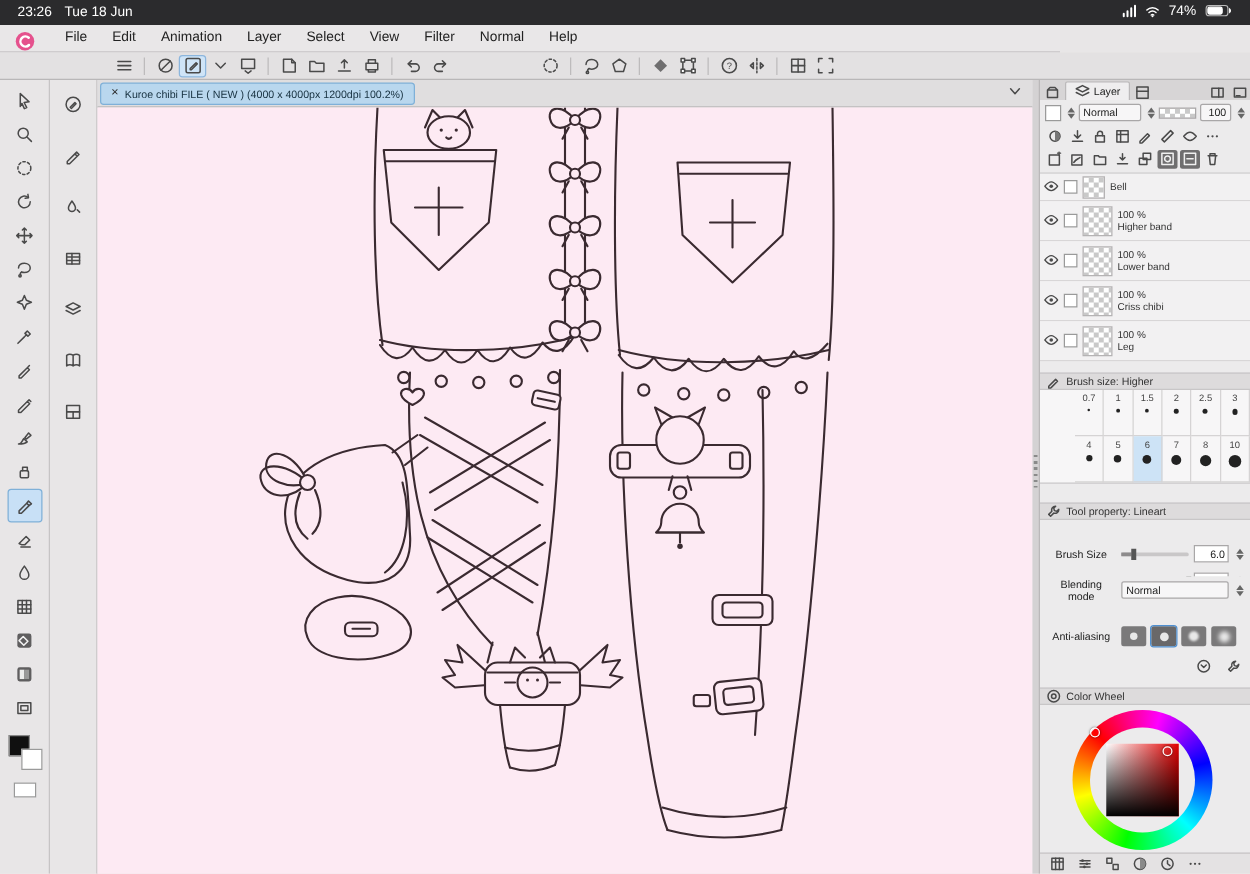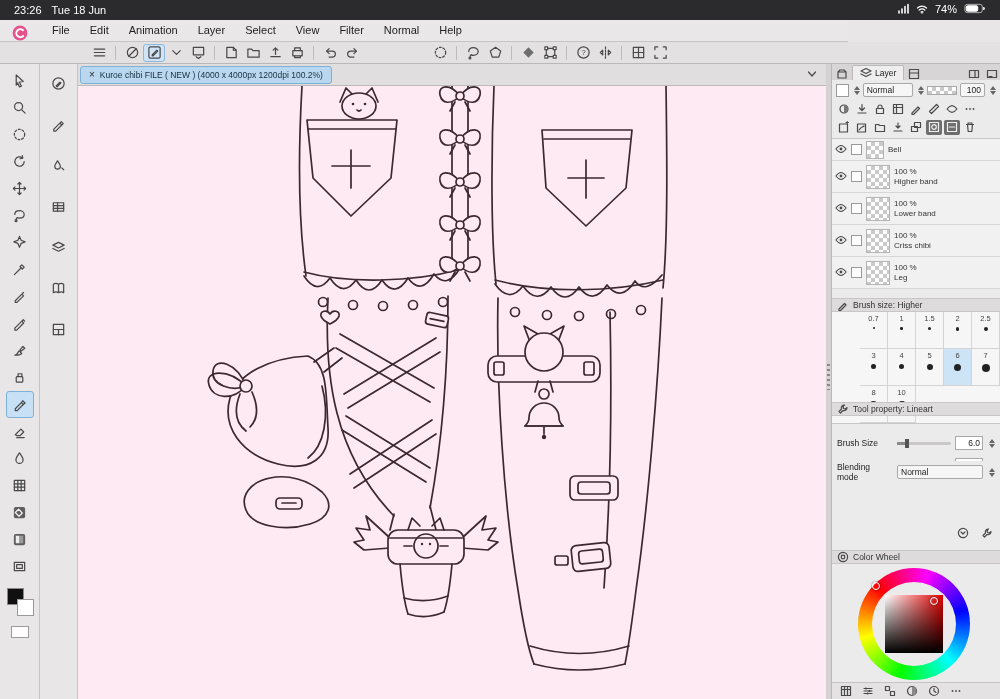--- a/index.html
+++ b/index.html
@@ -79,28 +79,28 @@
   .mini { width:16px; height:15px; display:flex; align-items:center; justify-content:center; border-radius:2px; }
   .mini.dark { background:#6f6e6f; }
   .mini.dark svg { stroke:#f0f0f0; }
 
   #layer-list { background:#f2f1f2; border-top:1px solid #c8c6c7; }
   .lrow { display:flex; align-items:center; gap:4px; padding:0 3px; border-bottom:1px solid #d8d6d7; background:#f2f1f2; }
   .lrow .thumb { width:24px; height:24px; border:1px solid #b5b3b4; }
   .lrow .meta { display:flex; flex-direction:column; justify-content:center; line-height:1.25; font-size:8px; color:#333; }
   .chk { width:11px; height:11px; border:1px solid #9a9a9a; background:#fff; }
 
-  #brush-grid { display:grid; grid-template-columns:repeat(5,1fr); background:#f7f6f7; border-bottom:1px solid #c8c6c7;padding-left:28px; }
+  #brush-grid { display:grid; grid-template-columns:repeat(6,1fr); background:#f7f6f7; border-bottom:1px solid #c8c6c7;padding-left:28px; }
   .bcell { height:37px; border-right:1px solid #d5d3d4; border-bottom:1px solid #d5d3d4; display:flex;
     flex-direction:column; align-items:center; padding-top:2px; gap:4px; font-size:7.5px; color:#444; }
   .bcell.sel { background:#cde3f6; }
   .dot { background:#222; border-radius:50%; }
 
   .tp-row { height:22px; display:flex; align-items:center; padding:0 5px; gap:4px; font-size:8.5px; color:#222; background:#ecebec; }
-  .tp-label { width:56px; }
+  .tp-label { width:56px;text-align:center; }
   .track { flex:1; height:3px; background:#c9c7c8; border-radius:2px; position:relative; }
   .track .fill { position:absolute; left:0; top:0; height:3px; background:#8d8b8c; }
   .track .knob { position:absolute; top:-3px; width:4px; height:9px; background:#555; }
   .numbox { width:28px; height:14px; background:#fff; border:1px solid #a9a7a8; font-size:8.5px; text-align:right;
     padding:1px 2px 0 0; }
   .aa-btn { width:20px; height:16px; background:#7a797a; border-radius:2px; display:flex; align-items:center; justify-content:center; }
   .aa-btn.sel { outline:1px solid #4f8fd0; background:#696869; }
   .aa-c { background:#e8e8e8; border-radius:50%; }
 
   #lineart-bar { height:22px; display:flex; align-items:stretch; border-top:1px solid #c8c6c7; border-bottom:1px solid #c8c6c7; }
@@ -898,20 +898,35 @@
   <div class="p-abs tp-row" style="top:397px">
     <span class="tp-label">Blending mode</span>
     <span class="dd" style="flex:1">
         <span>Normal</span>
       </span>
     <span class="stepper">
         <span class="tri-up"></span>
         <span class="tri-dn"></span>
       </span>
   </div>
+  <div class="p-abs tp-row" style="top:434px">
+    <span class="tp-label">Anti-aliasing</span>
+    <span class="aa-btn">
+        <span class="aa-c" style="width:6px;height:6px"></span>
+      </span>
+    <span class="aa-btn sel">
+        <span class="aa-c" style="width:7px;height:7px;filter:blur(.5px)"></span>
+      </span>
+    <span class="aa-btn">
+        <span class="aa-c" style="width:8px;height:8px;filter:blur(1px)"></span>
+      </span>
+    <span class="aa-btn">
+        <span class="aa-c" style="width:9px;height:9px;filter:blur(1.6px)"></span>
+      </span>
+  </div>
   <div class="p-abs tp-row" style="top:458px;justify-content:flex-end;gap:8px">
     <span class="mini">
         <svg class="xs" viewBox="0 0 12 12">
           <circle cx="6" cy="6" r="4.6"></circle>
           <path d="M4 5l2 2 2-2"></path>
         </svg>
       </span>
     <span class="mini">
         <svg class="xs" viewBox="0 0 12 12">
           <path d="M7.5 2a3 3 0 0 0-3 4L2 8.5 3.5 10 6 7.5a3 3 0 0 0 4-3L8.5 6 6.5 5.5 6 3.5z"></path>

